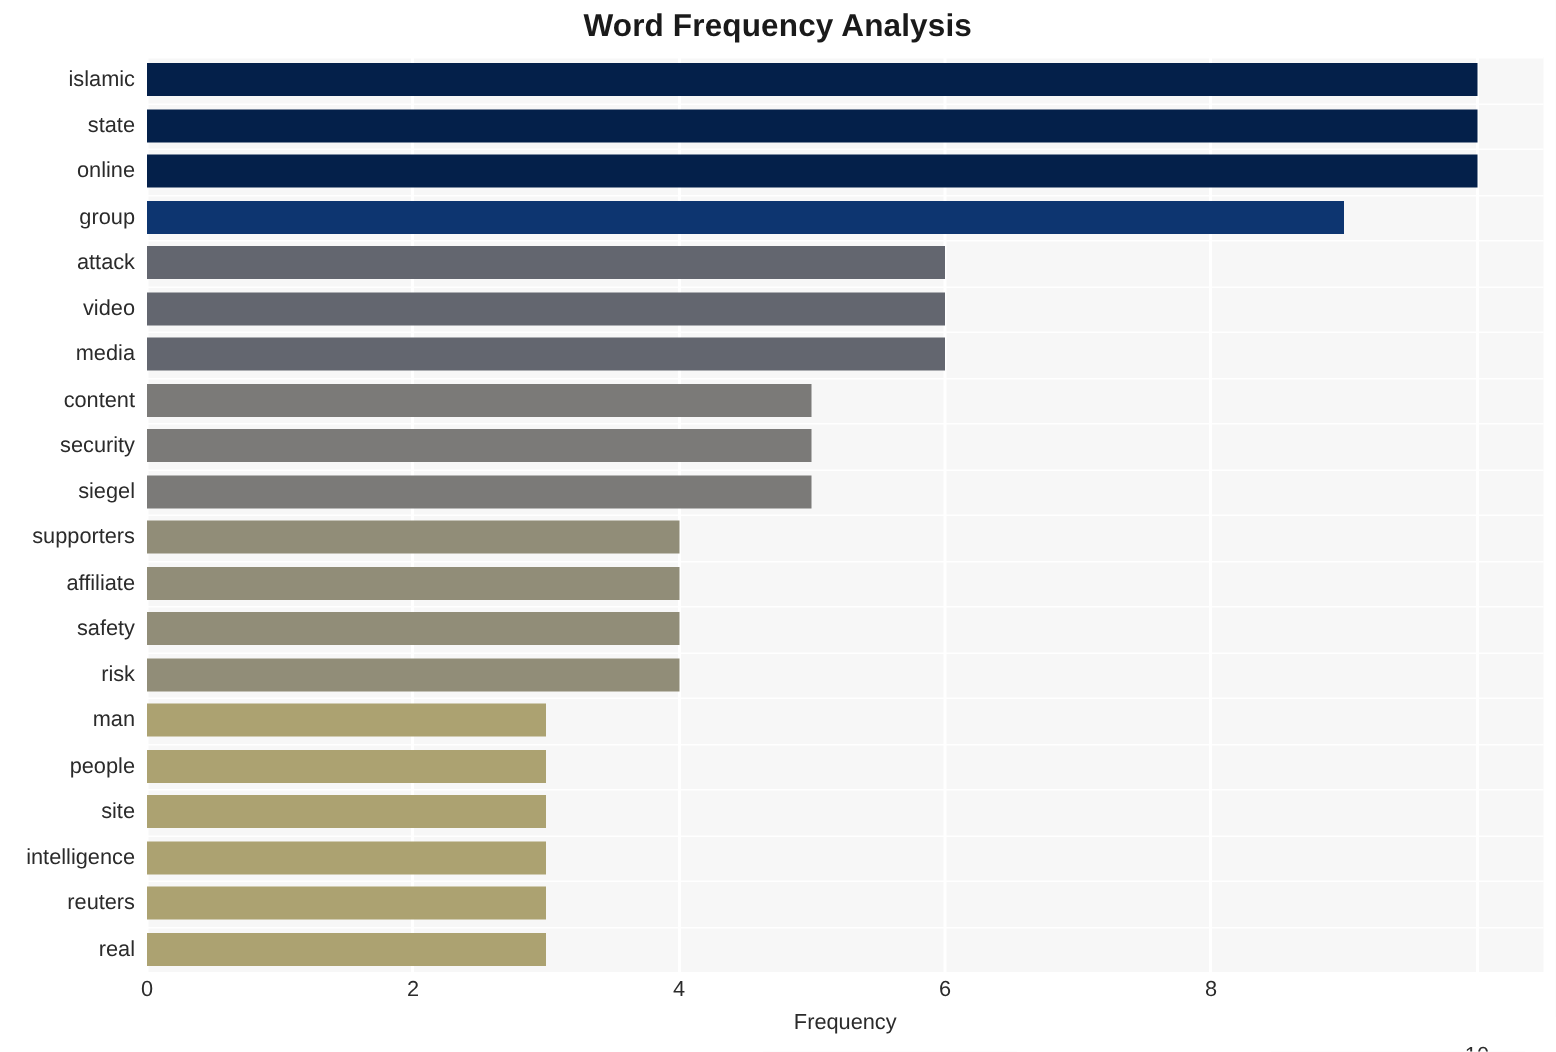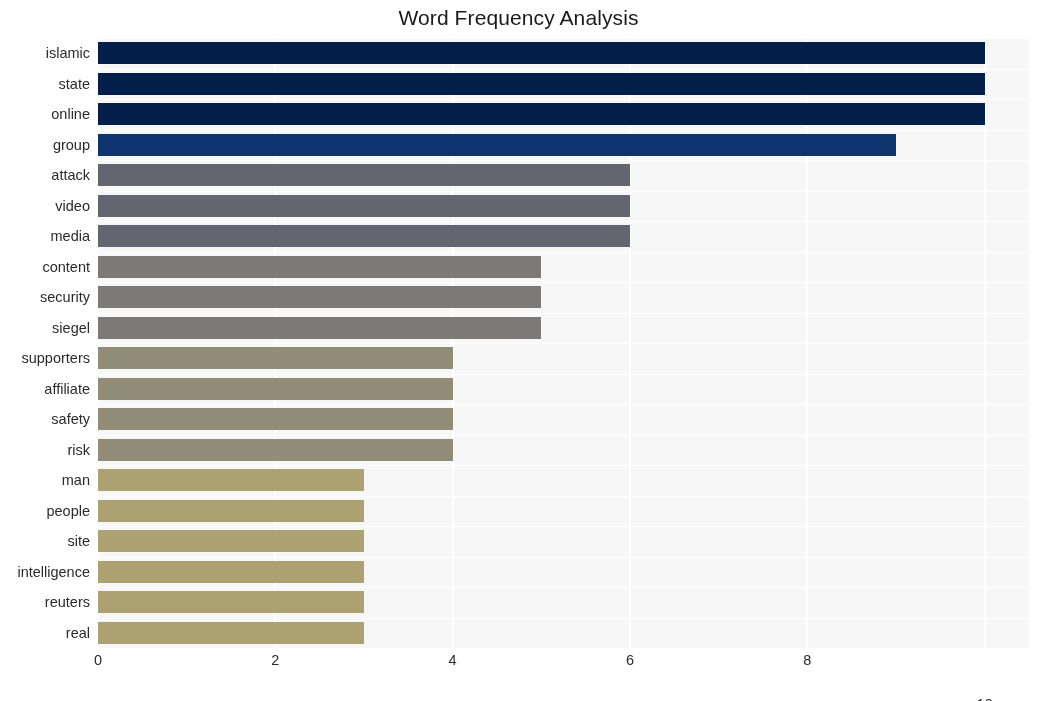--- a/index.html
+++ b/index.html
@@ -22,21 +22,21 @@
   }
 
   
   #chart-title {
     position: absolute;
     left: 0;
     top: 6px;
     width: 1037px;
     text-align: center;
     font-size: 21px;
-    font-weight: normal;
+    font-weight: bold;
     color: #1a1a1a;
     letter-spacing: 0.1px;
   }
 
   
   #plot-area {
     position: absolute;
     left: 98px;
     top: 38px;
     width: 931px;
@@ -193,14 +193,15 @@
     </div>
   <div id="x-axis-ticks">
       <div class="xtick" style="left: 98px;">0</div>
       <div class="xtick" style="left: 275.333px;">2</div>
       <div class="xtick" style="left: 452.667px;">4</div>
       <div class="xtick" style="left: 630px;">6</div>
       <div class="xtick" style="left: 807.333px;">8</div>
       <div class="xtick" style="left: 984.667px; margin-top: 44px;">10</div>
     </div>
 
+  <div id="x-axis-label">Frequency</div>
 
 </div>
 
 </body></html>

